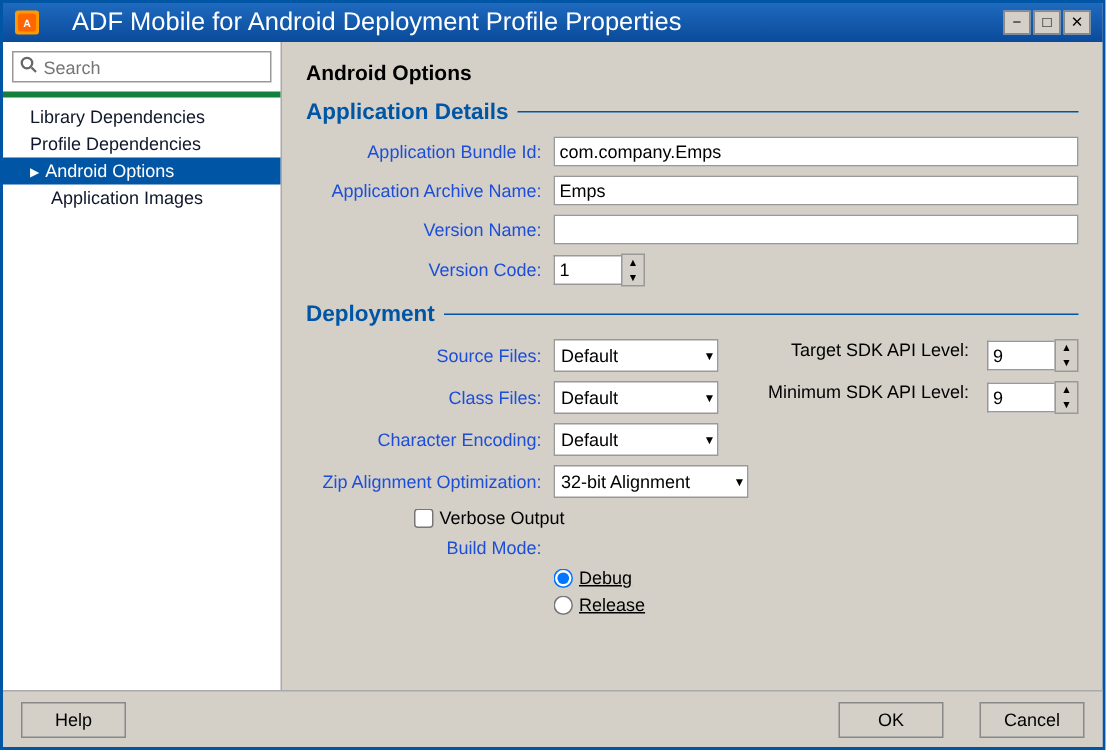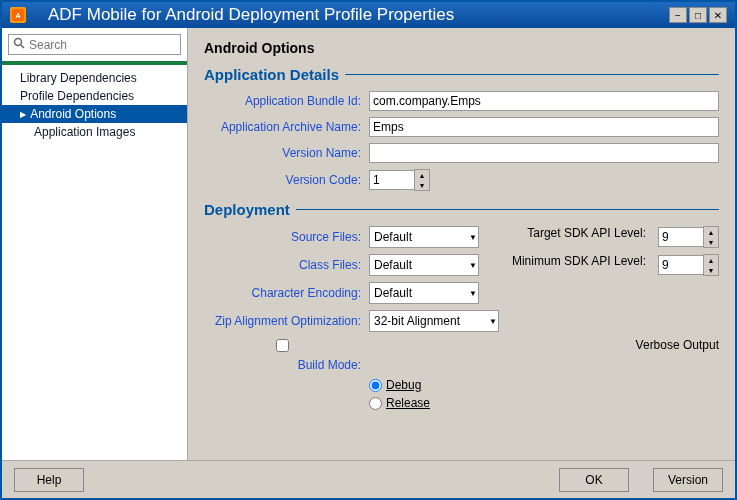--- a/index.html
+++ b/index.html
@@ -265,21 +265,20 @@
       gap: 12px;
       white-space: nowrap;
       font-size: 12px;
     }
 
     .checkbox-row {
       display: flex;
       align-items: center;
       gap: 4px;
       margin: 6px 0 6px 72px;
-      justify-content: space-between;
     }
 
     .radio-group {
       margin-left: 165px;
     }
 
     .radio-row {
       display: flex;
       align-items: center;
       gap: 4px;
@@ -527,16 +526,16 @@
           </div>
         </div>
       </div>
     </div>
   </div>
 
   <div class="bottom-bar">
     <button class="bottom-btn">Help</button>
     <div class="bottom-right-btns">
       <button class="bottom-btn">OK</button>
-      <button class="bottom-btn">Version</button>
+      <button class="bottom-btn">Cancel</button>
     </div>
   </div>
 </div>
 
 </body></html>

